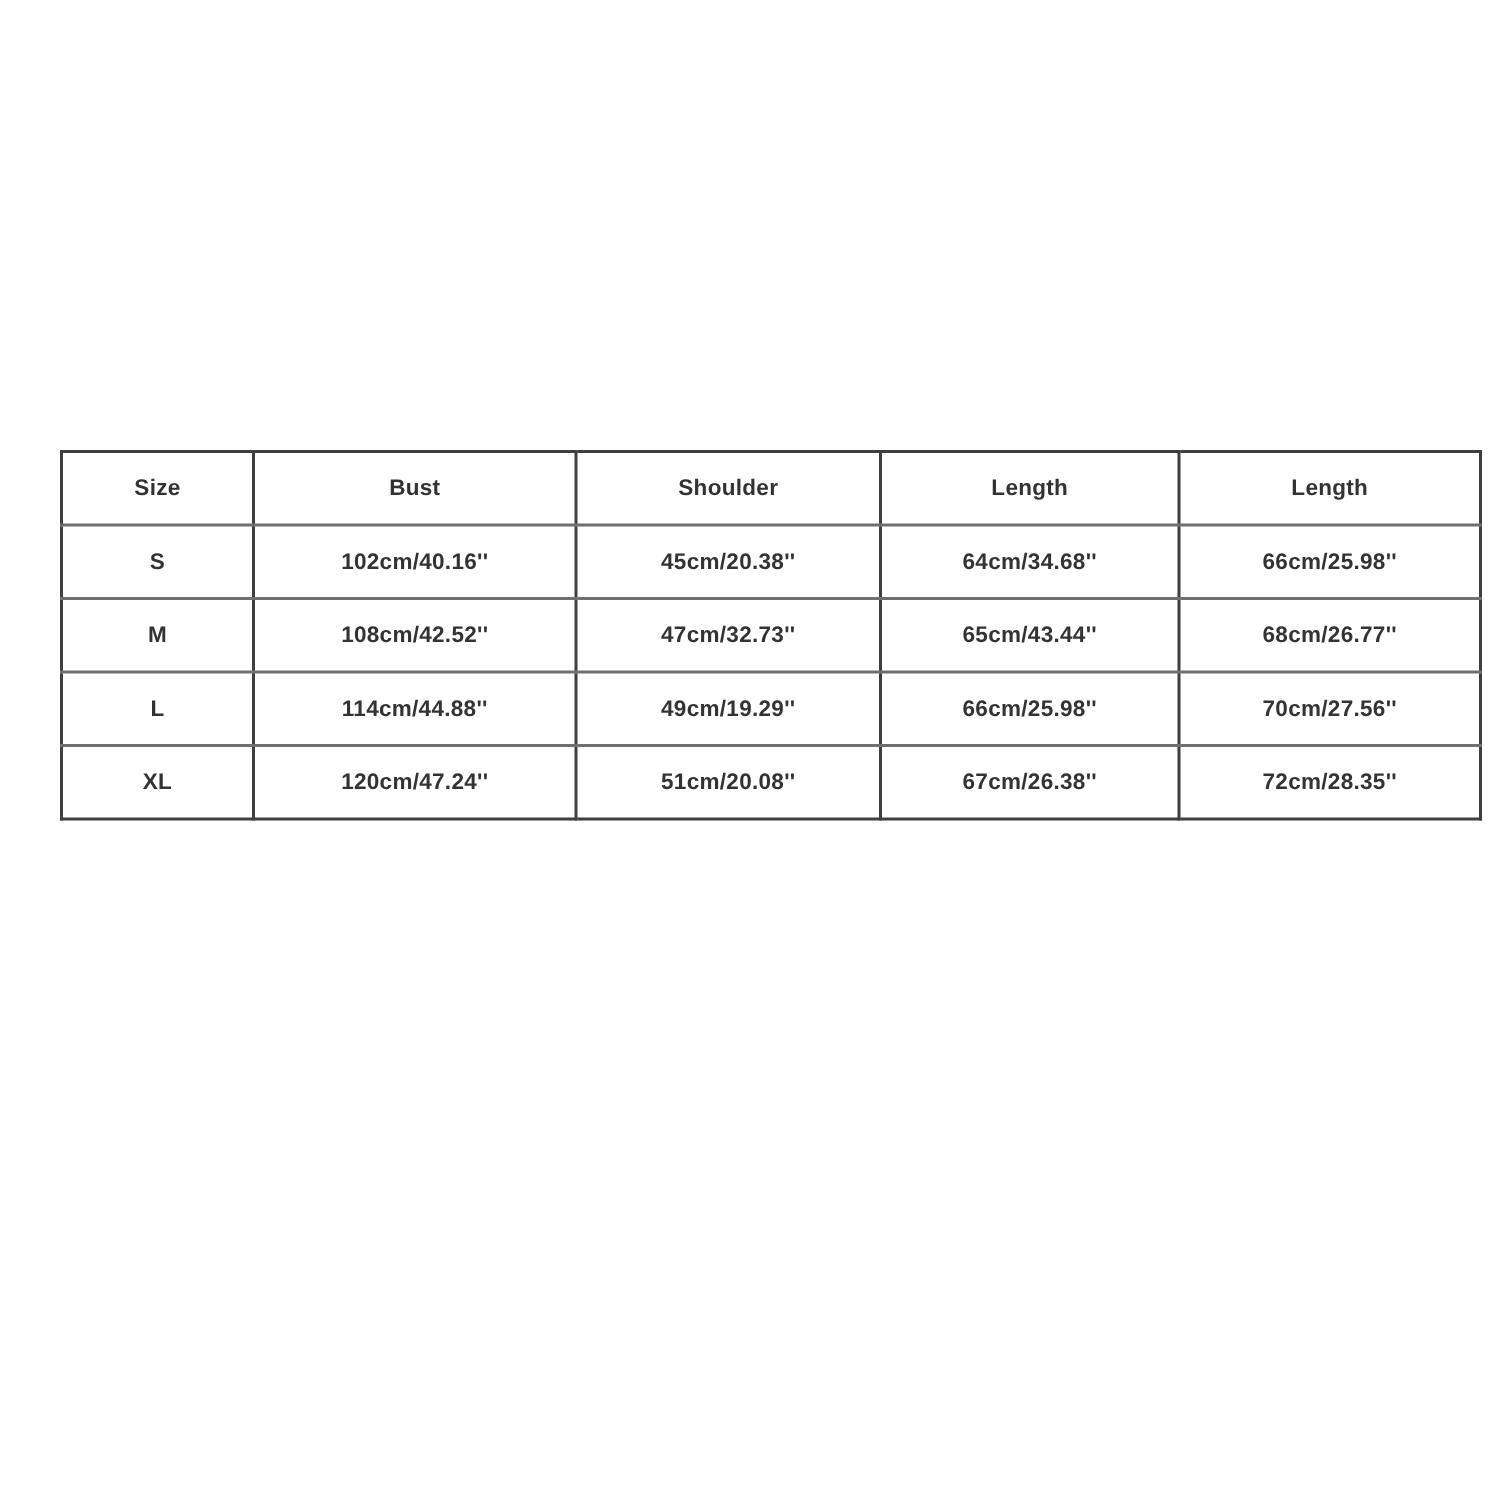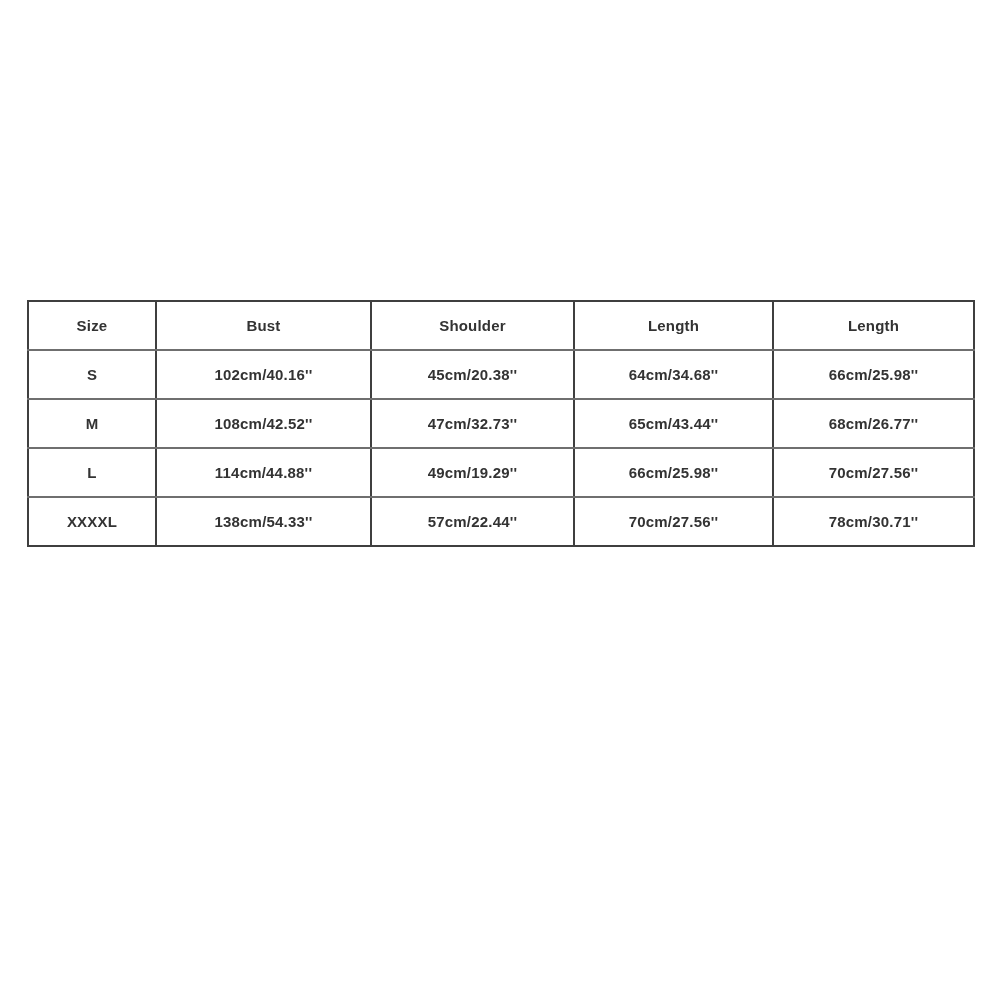--- a/index.html
+++ b/index.html
@@ -12,21 +12,21 @@
   }
   .canvas {
     position: relative;
     width: 1000px;
     height: 1000px;
     background: #ffffff;
     overflow: hidden;
   }
   table.size-chart {
     position: absolute;
-    left: 27px;
+    left: 40px;
     top: 300px;
     width: 946px;
     border-collapse: collapse;
     table-layout: fixed;
   }
   table.size-chart td, table.size-chart th {
     border-left: 2px solid #3f3f3f;
     border-right: 2px solid #3f3f3f;
     border-top: 2px solid #6f6f6f;
     border-bottom: 2px solid #6f6f6f;
@@ -82,21 +82,21 @@
         <td>68cm/26.77''</td>
       </tr>
       <tr>
         <td>L</td>
         <td>114cm/44.88''</td>
         <td>49cm/19.29''</td>
         <td>66cm/25.98''</td>
         <td>70cm/27.56''</td>
       </tr>
       <tr>
-        <td>XXXXL</td>
-        <td>138cm/54.33''</td>
-        <td>57cm/22.44''</td>
-        <td>70cm/27.56''</td>
-        <td>78cm/30.71''</td>
+        <td>XL</td>
+        <td>120cm/47.24''</td>
+        <td>51cm/20.08''</td>
+        <td>67cm/26.38''</td>
+        <td>72cm/28.35''</td>
       </tr>
     </tbody>
   </table>
 </div>
 
 </body></html>

